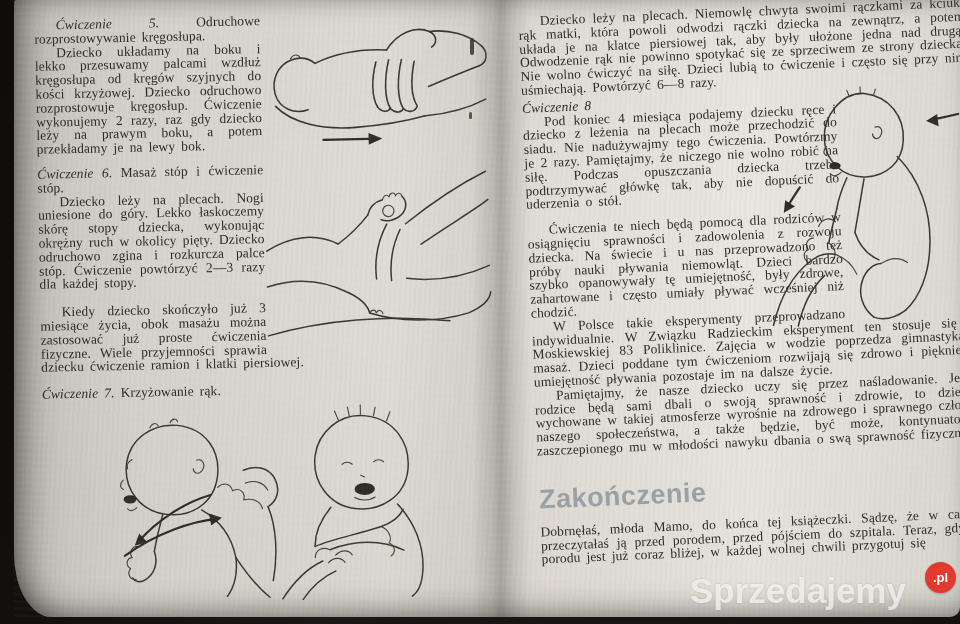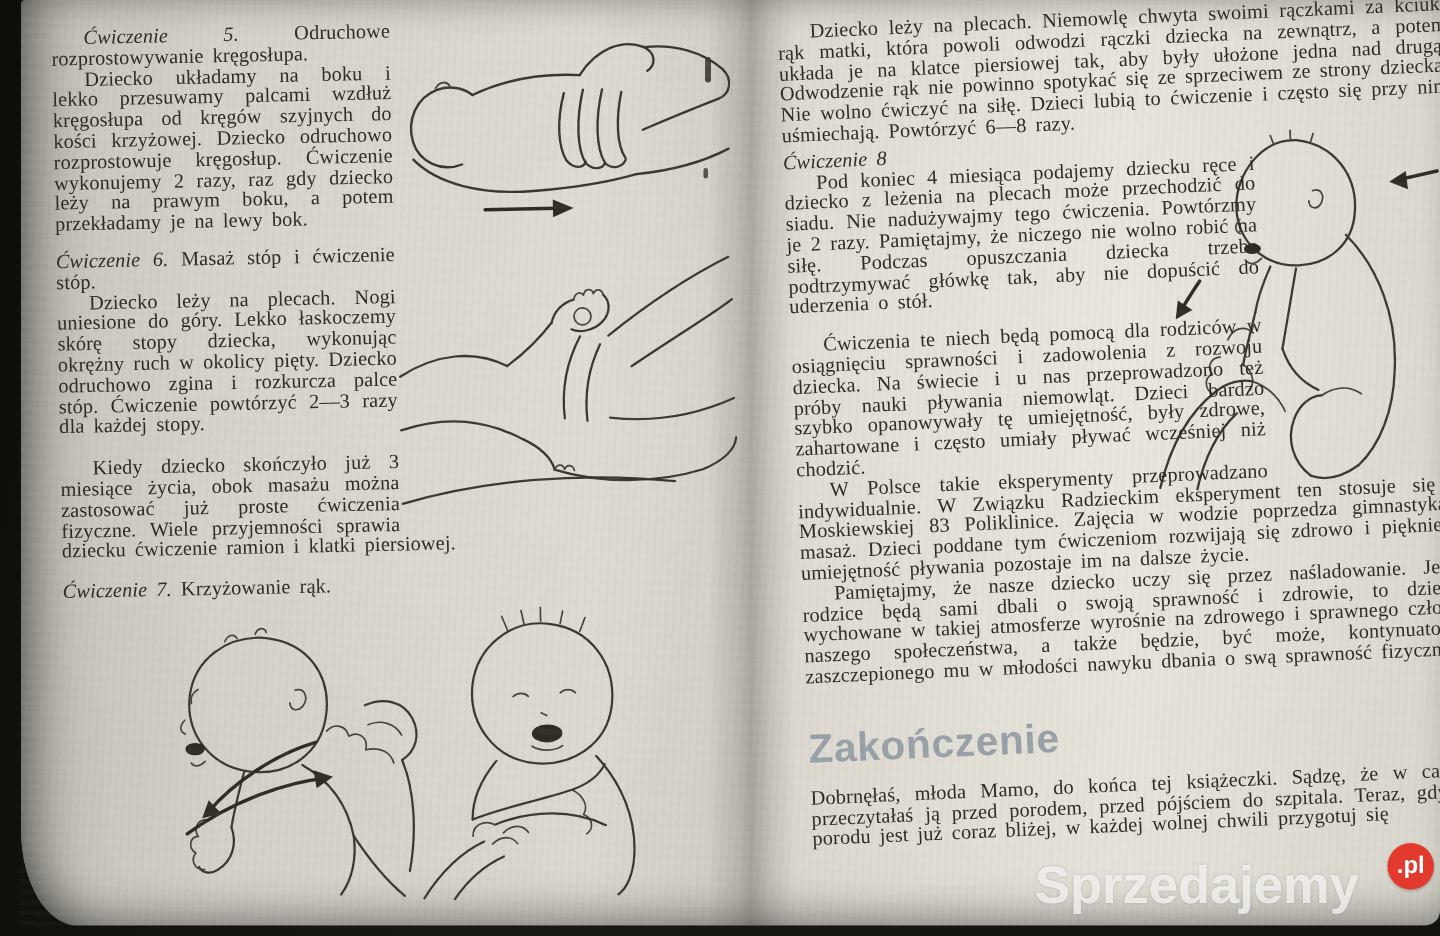--- a/index.html
+++ b/index.html
@@ -47,21 +47,21 @@
   .arrow{stroke:#2f2c26;fill:none;stroke-width:2.4;stroke-linecap:round;}
 
   .closing-h{margin:26px 0 10px 0;font-family:"Liberation Sans","DejaVu Sans",sans-serif;
     font-weight:700;font-size:27px;letter-spacing:0.5px;color:#99a1a8;}
 
   .watermark{position:absolute;left:690px;top:571px;width:268px;height:46px;pointer-events:none;}
   .wm-text{font-family:"Liberation Sans","DejaVu Sans",sans-serif;font-weight:700;
     font-size:35px;color:rgba(255,255,255,0.72);text-shadow:0 0 2px rgba(80,70,60,0.25);}
   .wm-badge{position:absolute;right:2px;top:-9px;width:31px;height:31px;border-radius:50%;
     background:#e23a2e;color:#ffffff;font-family:"Liberation Sans",sans-serif;
-    font-weight:700;font-size:16px;line-height:31px;text-align:center;
+    font-weight:700;font-size:13px;line-height:31px;text-align:center;
     box-shadow:0 1px 2px rgba(0,0,0,0.25);}
 </style>
 </head>
 <body>
 
 <div class="photo">
   <div class="paper">
     <div class="spine-shadow"></div>
     <div class="staple"></div>
 

